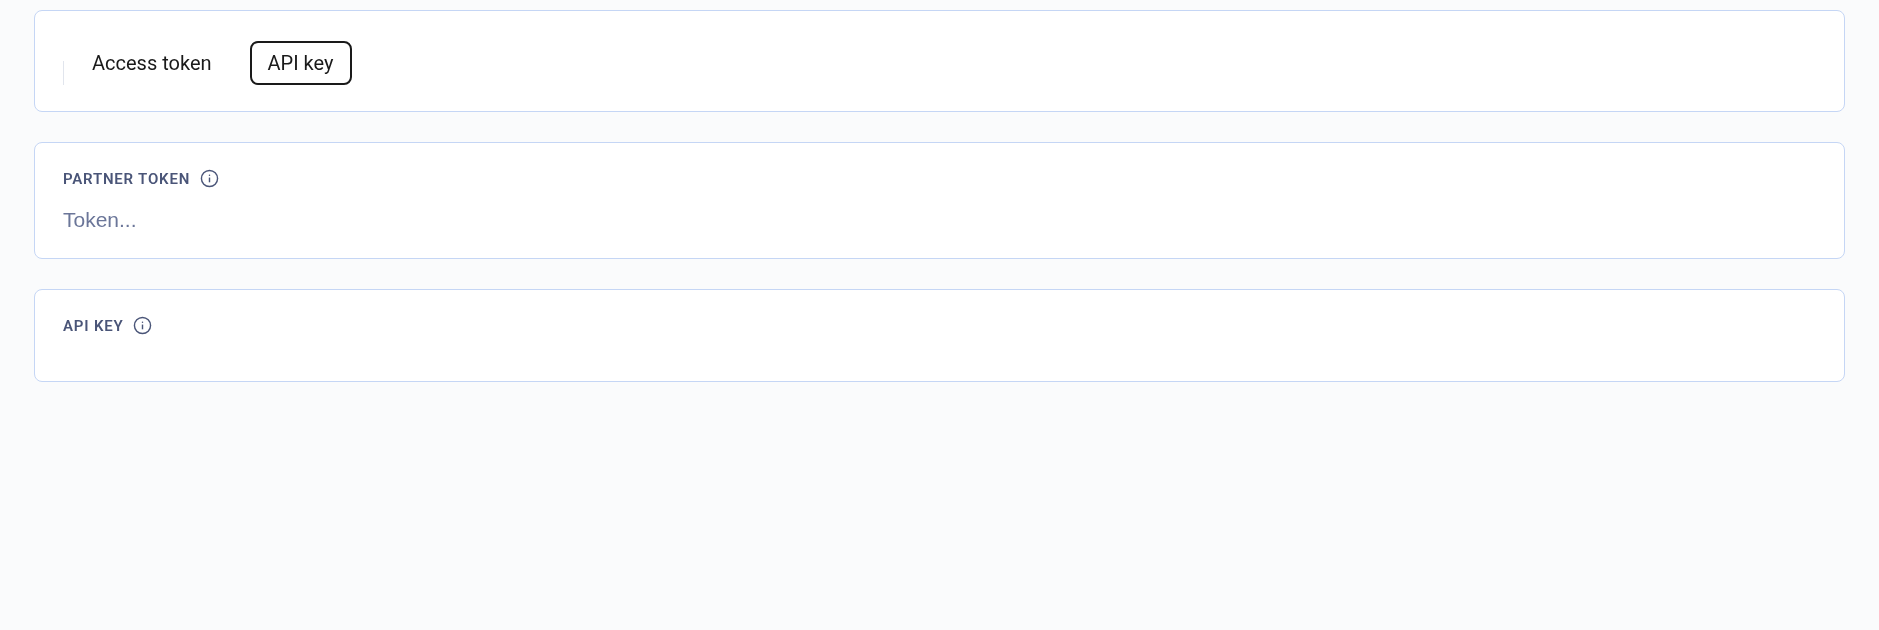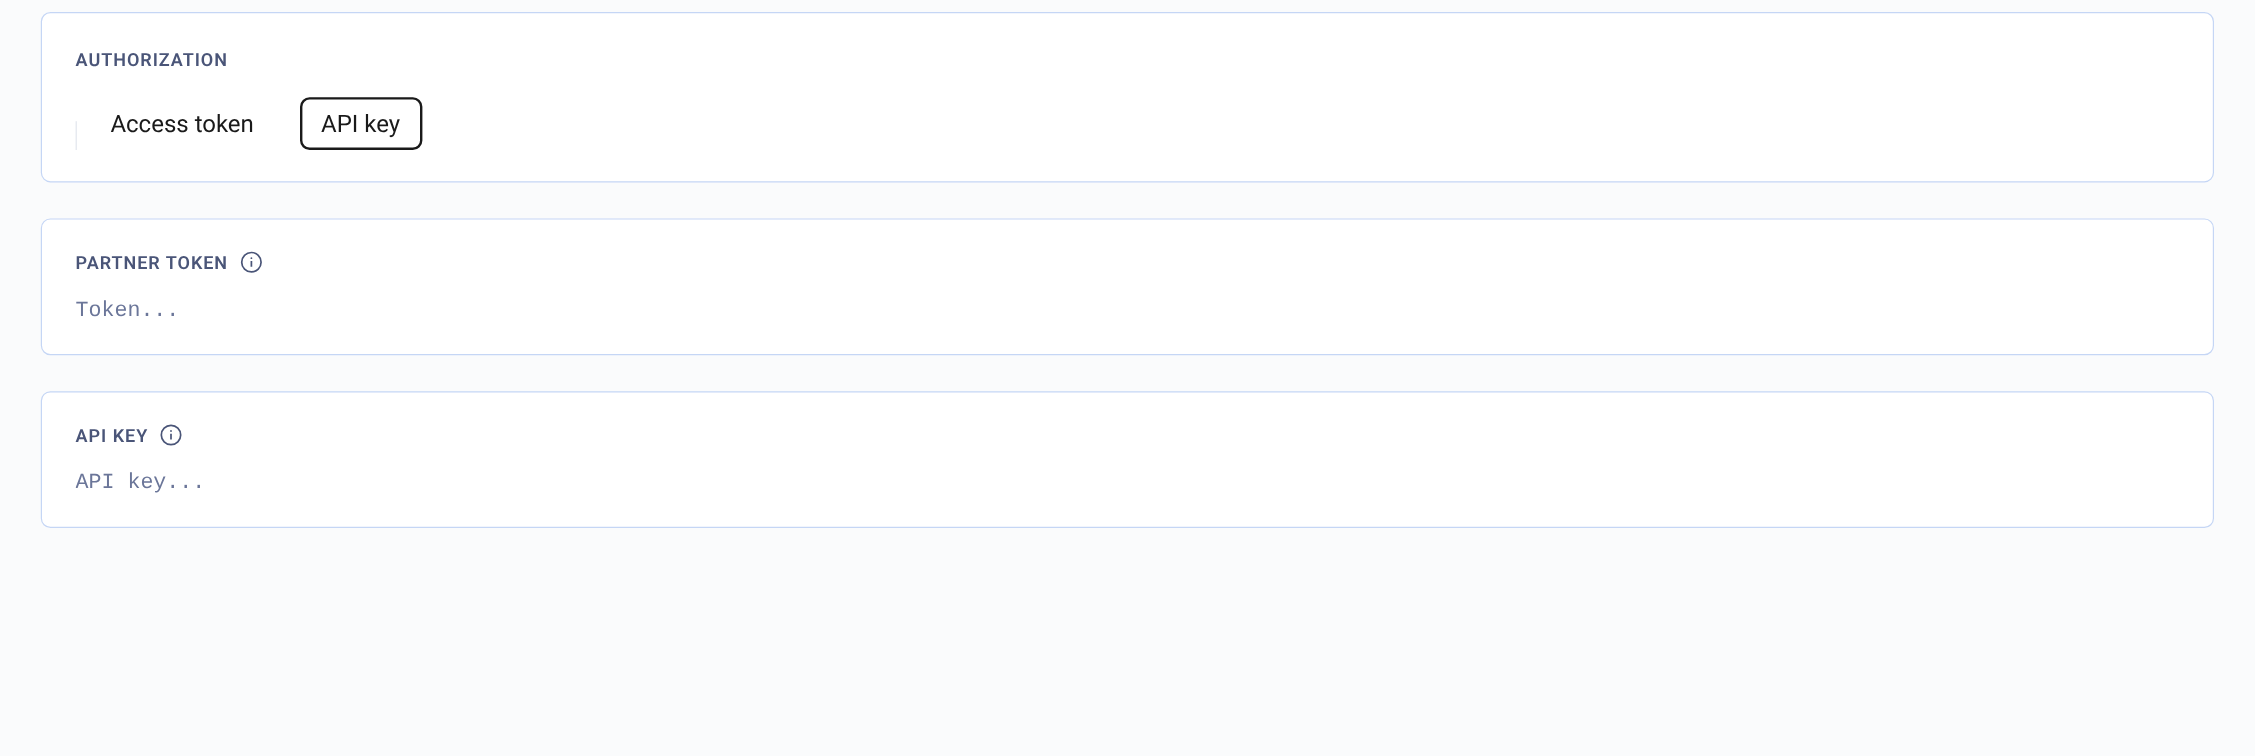--- a/index.html
+++ b/index.html
@@ -65,24 +65,24 @@
     .input-card {
       padding: 26px 33px 26px 28px;
     }
     .input-card .card-label {
       margin-bottom: 20px;
     }
     .text-input {
       width: 100%;
       border: none;
       outline: none;
-      font-size: 18px;
+      font-size: 21px;
       color: #a16207;
       background: transparent;
-      font-family: Liberation Mono, monospace;
+      font-family: Liberation Sans, sans-serif;
     }
     .text-input::placeholder {
       color: #6b7699;
     }
     .info-icon {
       width: 19px;
       height: 19px;
       display: inline-flex;
       align-items: center;
       justify-content: center;
@@ -90,21 +90,20 @@
     }
     .info-icon svg {
       width: 19px;
       height: 19px;
     }
   </style>
 </head>
 <body>
 
 <div class="card auth-card">
-  <div class="card-label">AUTHORIZATION</div>
   <div class="toggle-group">
     <span class="toggle-divider"></span>
     <div class="toggle-option unselected">Access token</div>
     <div class="toggle-option selected">API key</div>
   </div>
 </div>
 
 <div class="card input-card">
   <div class="card-label">
     <span>PARTNER TOKEN</span>
@@ -123,14 +122,13 @@
   <div class="card-label">
     <span>API KEY</span>
     <span class="info-icon">
       <svg viewBox="0 0 20 20" fill="none" stroke="#4a5578" stroke-width="1.5">
         <circle cx="10" cy="10" r="8.5"></circle>
         <circle cx="10" cy="6.5" r="0.8" fill="#4a5578" stroke="none"></circle>
         <line x1="10" y1="9" x2="10" y2="14"></line>
       </svg>
     </span>
   </div>
-  <input type="text" class="text-input" placeholder="API key..." style="">
 </div>
 
 </body></html>

